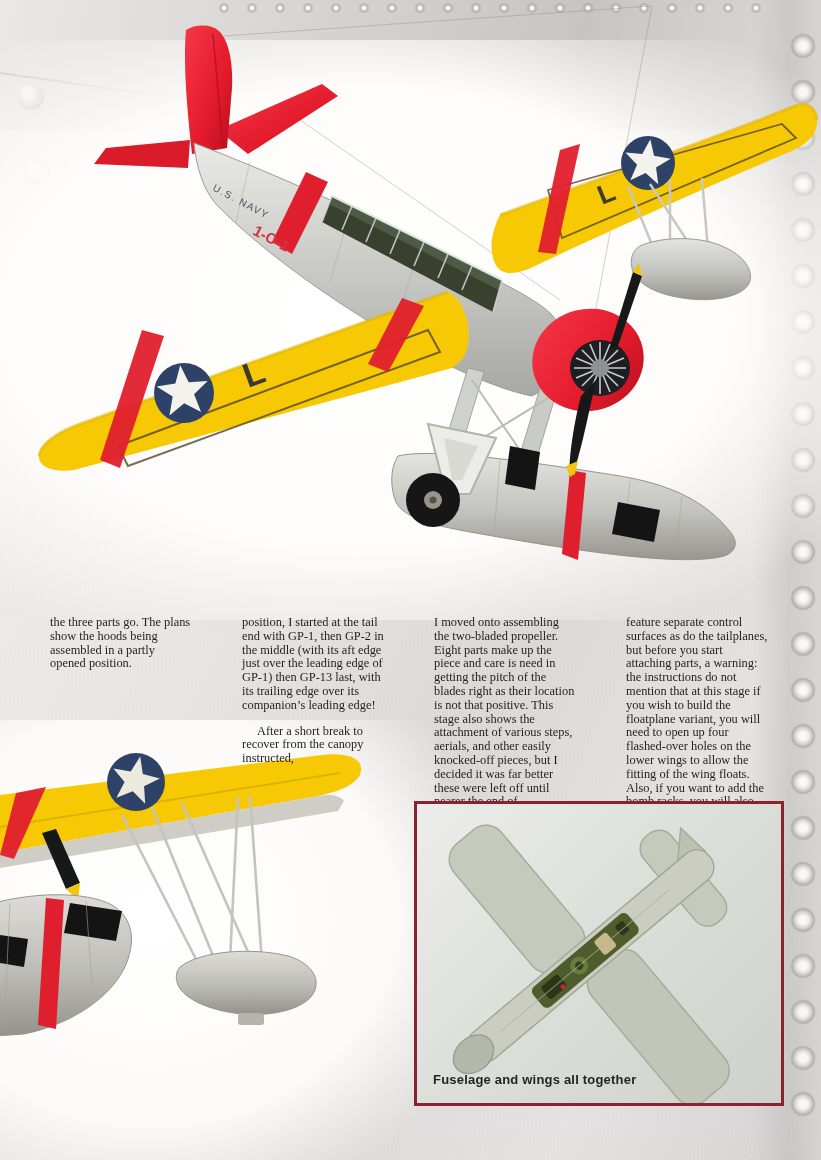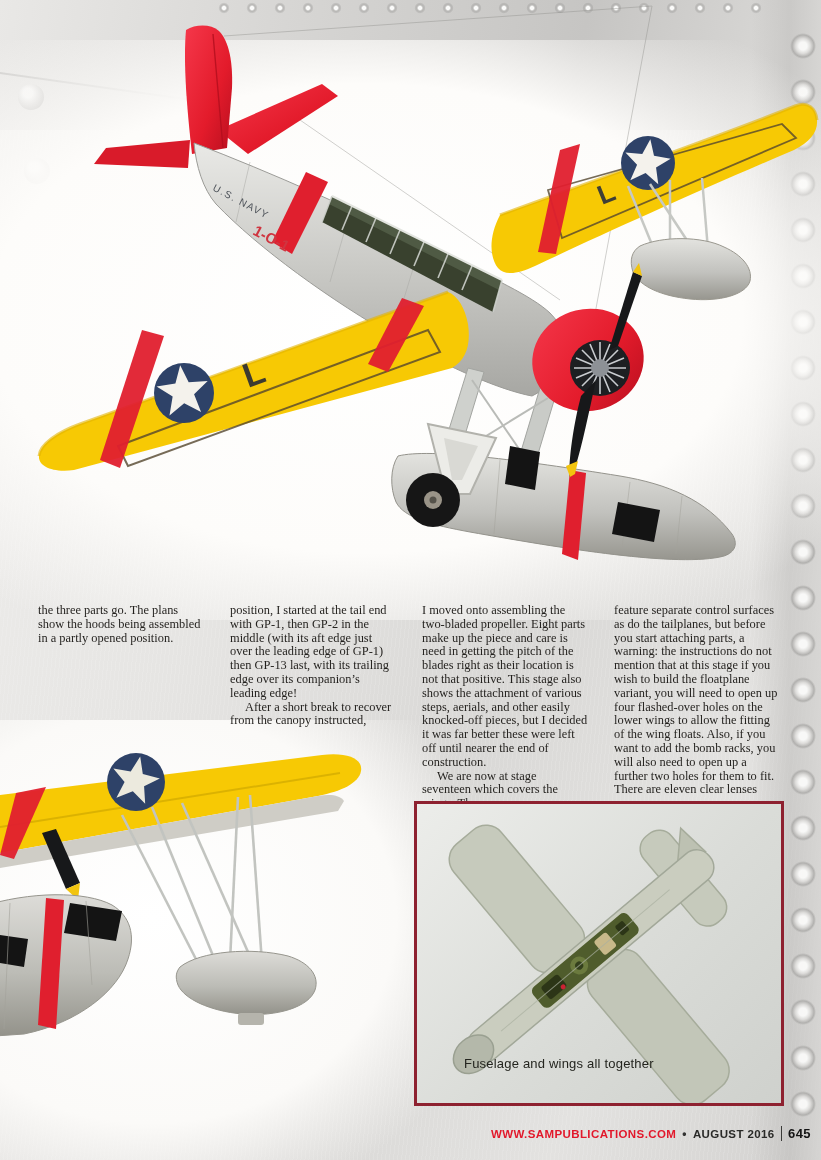--- a/index.html
+++ b/index.html
@@ -26,26 +26,26 @@
   .studio-glow{position:absolute;left:-30px;top:40px;width:880px;height:580px;pointer-events:none;
     background:radial-gradient(ellipse at 45% 48%,#ffffff 0%,#fdfcfa 55%,rgba(255,255,255,0) 85%);}
   .studio-glow2{position:absolute;left:-40px;top:720px;width:480px;height:440px;pointer-events:none;
     background:radial-gradient(ellipse at 40% 45%,#ffffff 0%,#fbfaf8 60%,rgba(255,255,255,0) 88%);}
   svg{display:block;}
   .photo-main{position:absolute;left:0;top:0;}
   .photo-secondary{position:absolute;left:0;top:735px;}
   
   .article{position:absolute;left:38px;top:604px;width:742px;display:grid;grid-template-columns:repeat(4,1fr);column-gap:26px;}
   .article .col{font-family:"Liberation Serif",serif;font-size:12.4px;line-height:13.8px;color:#211f1c;}
-  .article p{margin:0;}
+  .article p{margin:12px;}
   .article p.indent{text-indent:15px;}
   
   .inset{position:absolute;left:414px;top:801px;width:364px;height:299px;
     border:3px solid var(--photo_border,#8e2130);background:linear-gradient(135deg,#ecedea 0%,#dadcd8 55%,#cfd1cd 100%);}
-  .inset-caption{position:absolute;left:16px;bottom:32px;font-weight:normal;font-size:13px;color:var(--caption_dark,#24251f);letter-spacing:.2px;margin-left:31px;}
+  .inset-caption{position:absolute;left:16px;bottom:16px;font-weight:bold;font-size:13px;color:var(--caption_dark,#24251f);letter-spacing:.2px;}
   
   .footer{position:absolute;right:10px;top:1126px;display:flex;align-items:center;gap:6px;
     font-weight:bold;font-size:11.5px;letter-spacing:.4px;color:#2a2a28;}
   .footer .site{color:var(--footer_red,#e2182b);}
   .footer .bullet{color:#333;font-size:12px;}
   .footer .divider{display:inline-block;width:1.5px;height:15px;background:#3a3a38;}
   .footer .pagenum{font-size:13px;font-weight:800;color:#141414;}
 </style>
 </head>
 <body>
@@ -294,21 +294,14 @@
           <rect x="8" y="-9" width="16" height="18" rx="3" fill="#c8b98a"></rect>
           <rect x="34" y="-7" width="10" height="12" rx="2" fill="#2c3517"></rect>
           <circle cx="-44" cy="6" r="2.5" fill="#c23"></circle>
         </g>
         <line x1="-120" y1="0" x2="100" y2="0" stroke="#aab0a0" stroke-width="1" opacity=".7"></line>
       </g>
     </svg>
     <div class="inset-caption">Fuselage and wings all together</div>
   </div>
 
-  <div class="footer">
-    <span class="site">WWW.SAMPUBLICATIONS.COM</span>
-    <span class="bullet">•</span>
-    <span class="issue">AUGUST 2016</span>
-    <span class="divider"></span>
-    <span class="pagenum">645</span>
-  </div>
 
 </div>
 
 </body></html>

